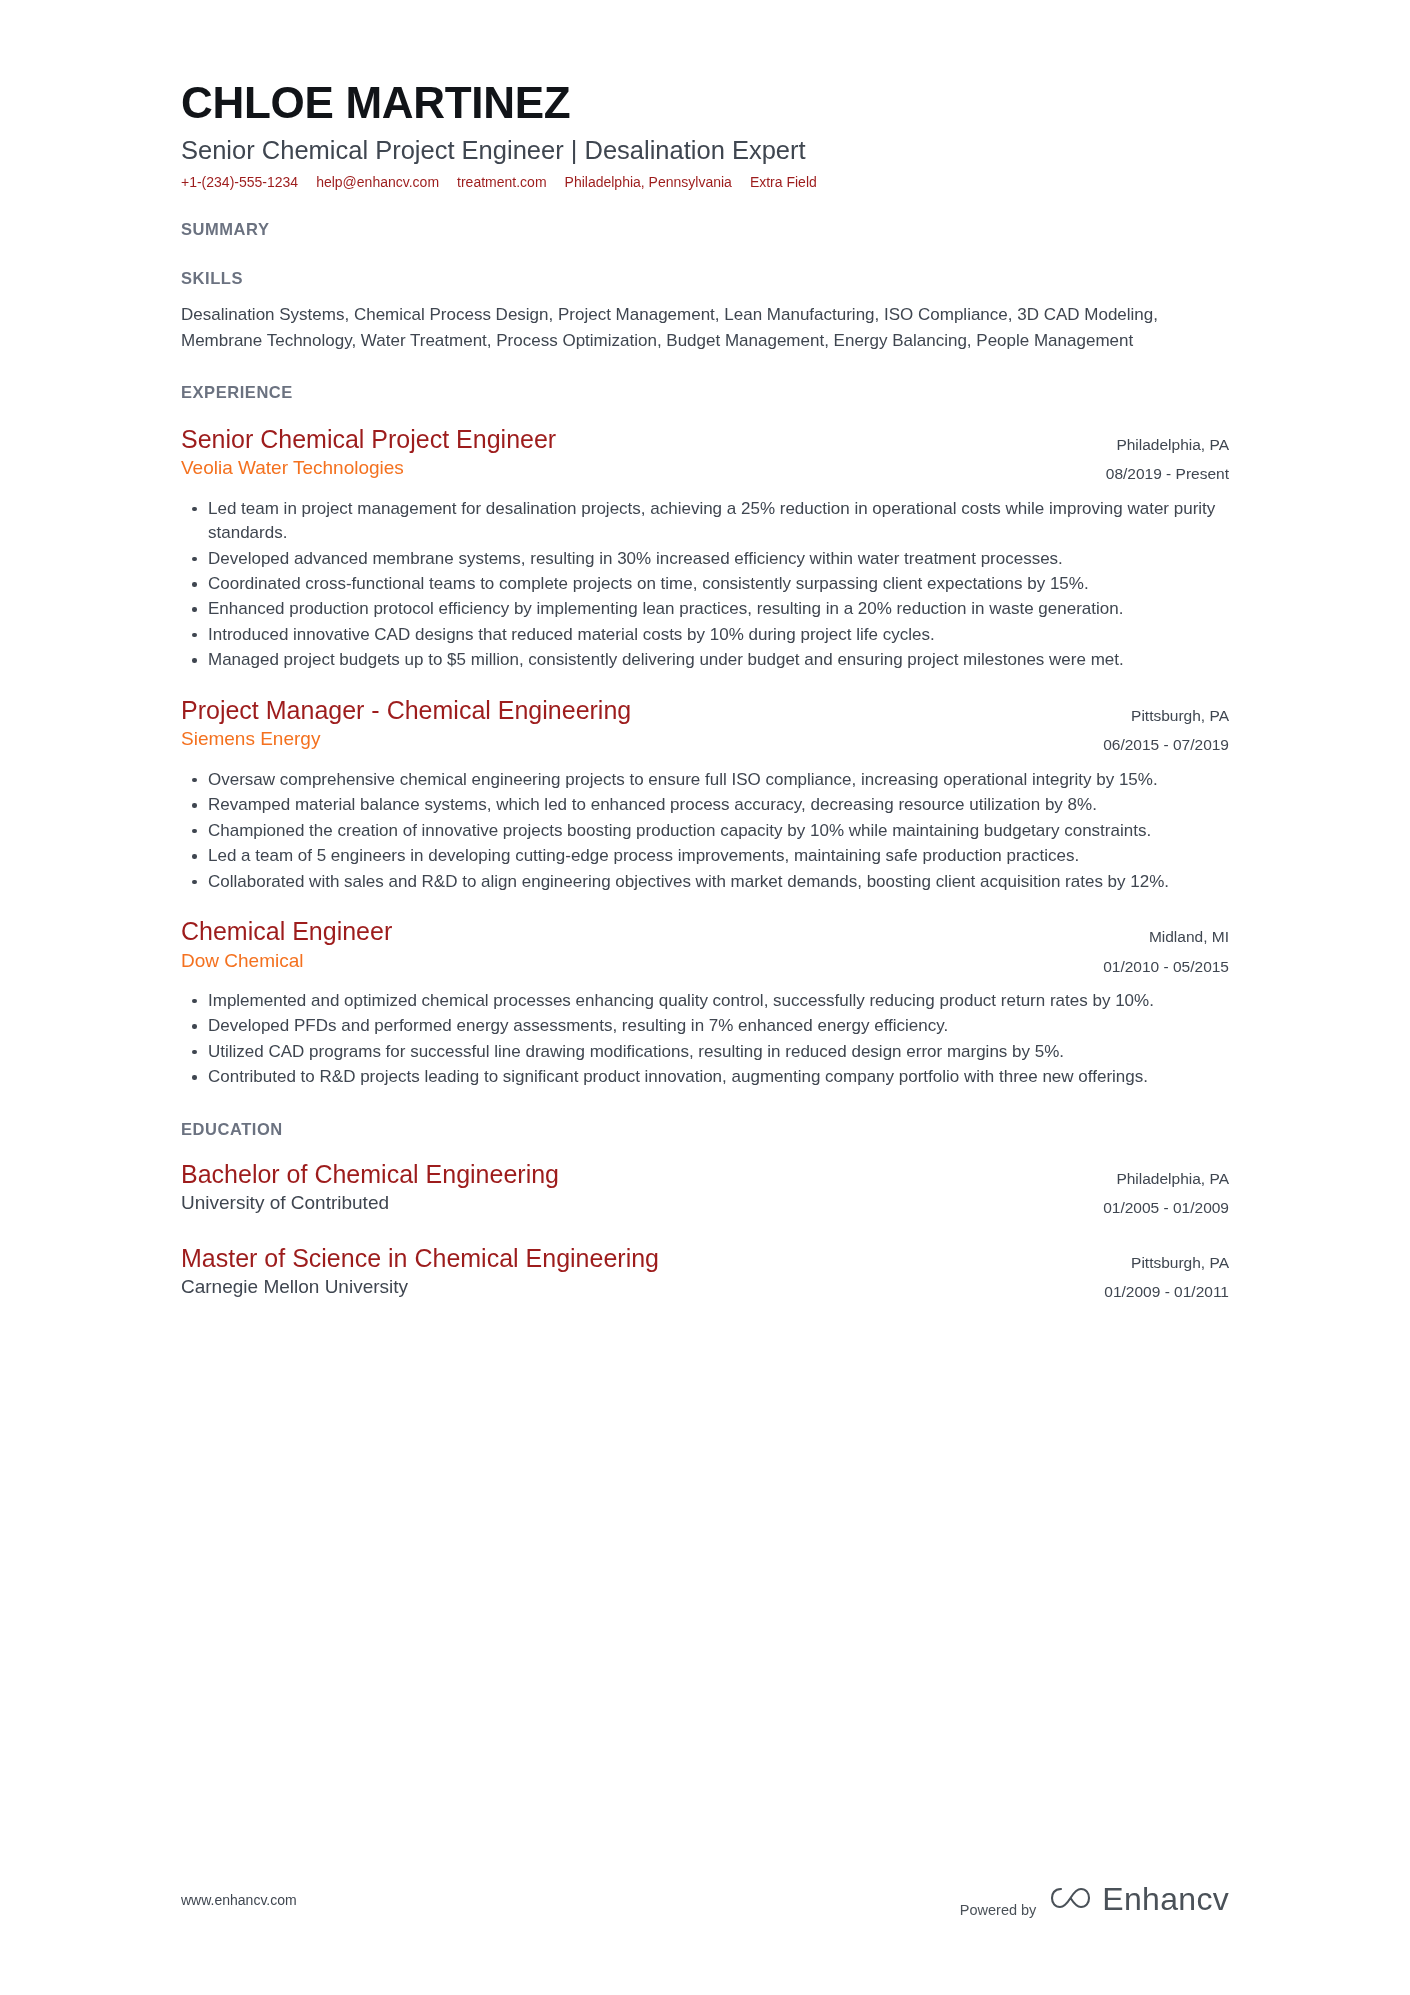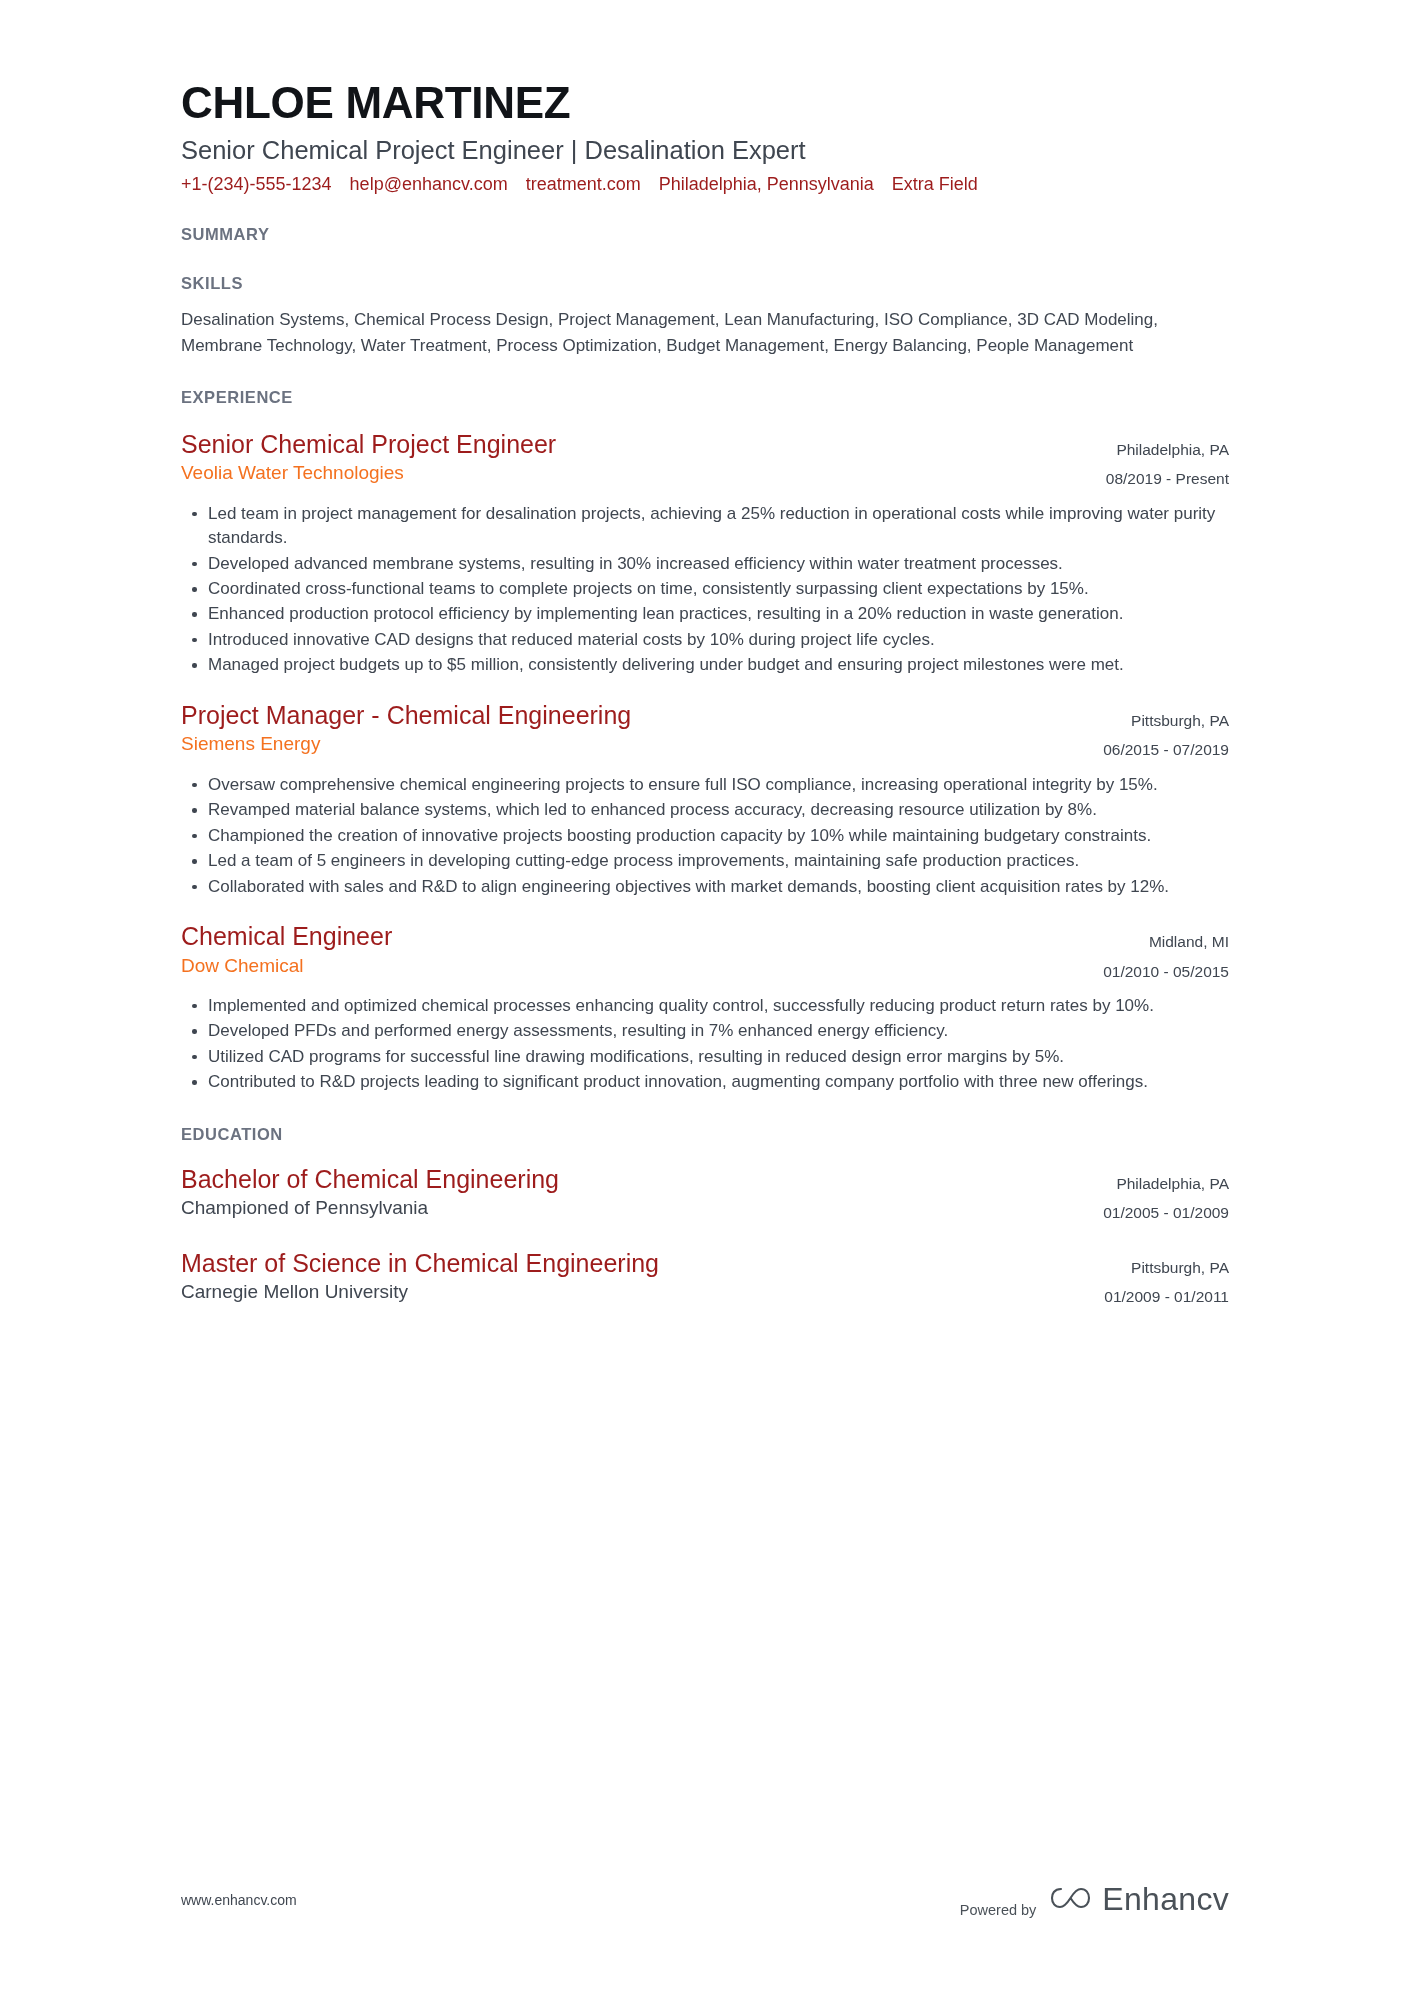--- a/index.html
+++ b/index.html
@@ -34,21 +34,21 @@
   }
   .headline {
     font-size: 25.5px;
     font-weight: 400;
     color: #3f4650;
     line-height: 1.3;
     margin-top: 7px;
   }
   .contact-row {
     margin-top: 7px;
-    font-size: 18px;
+    font-size: 14px;
     color: #9d1c1c;
     display: flex;
     flex-wrap: wrap;
     align-items: baseline;
   }
   .contact-row .citem { margin-right: 18px; white-space: nowrap; }
   .contact-row .citem:last-child { margin-right: 0; }
 
   
   .section { margin-top: 30px; }
@@ -250,21 +250,21 @@
     </div>
   </div>
 
   <div class="section">
     <div class="section-title">EDUCATION</div>
 
     <div class="entry edu-entry">
       <div class="entry-head">
         <div class="entry-left">
           <div class="entry-title">Bachelor of Chemical Engineering</div>
-          <div class="entry-org plain">Championed of Pennsylvania</div>
+          <div class="entry-org plain">University of Contributed</div>
         </div>
         <div class="entry-right">
           <div>Philadelphia, PA</div>
           <div>01/2005 - 01/2009</div>
         </div>
       </div>
     </div>
 
     <div class="entry edu-entry">
       <div class="entry-head">

